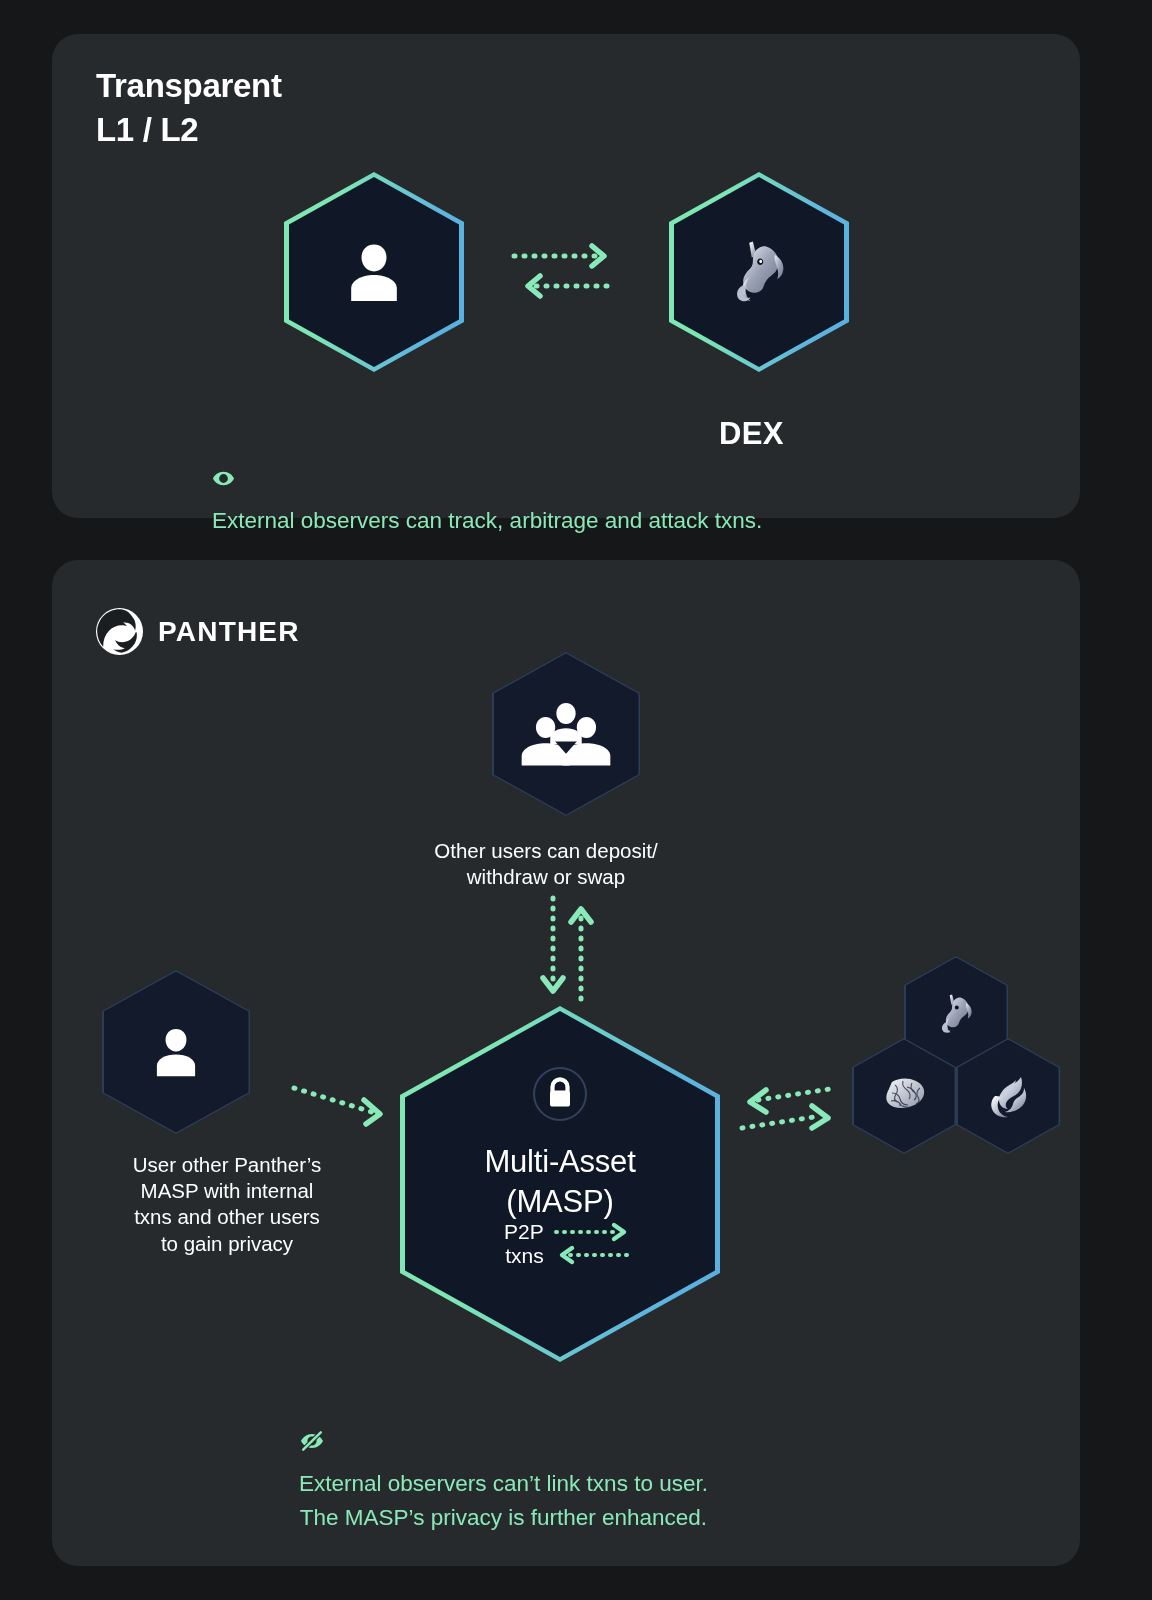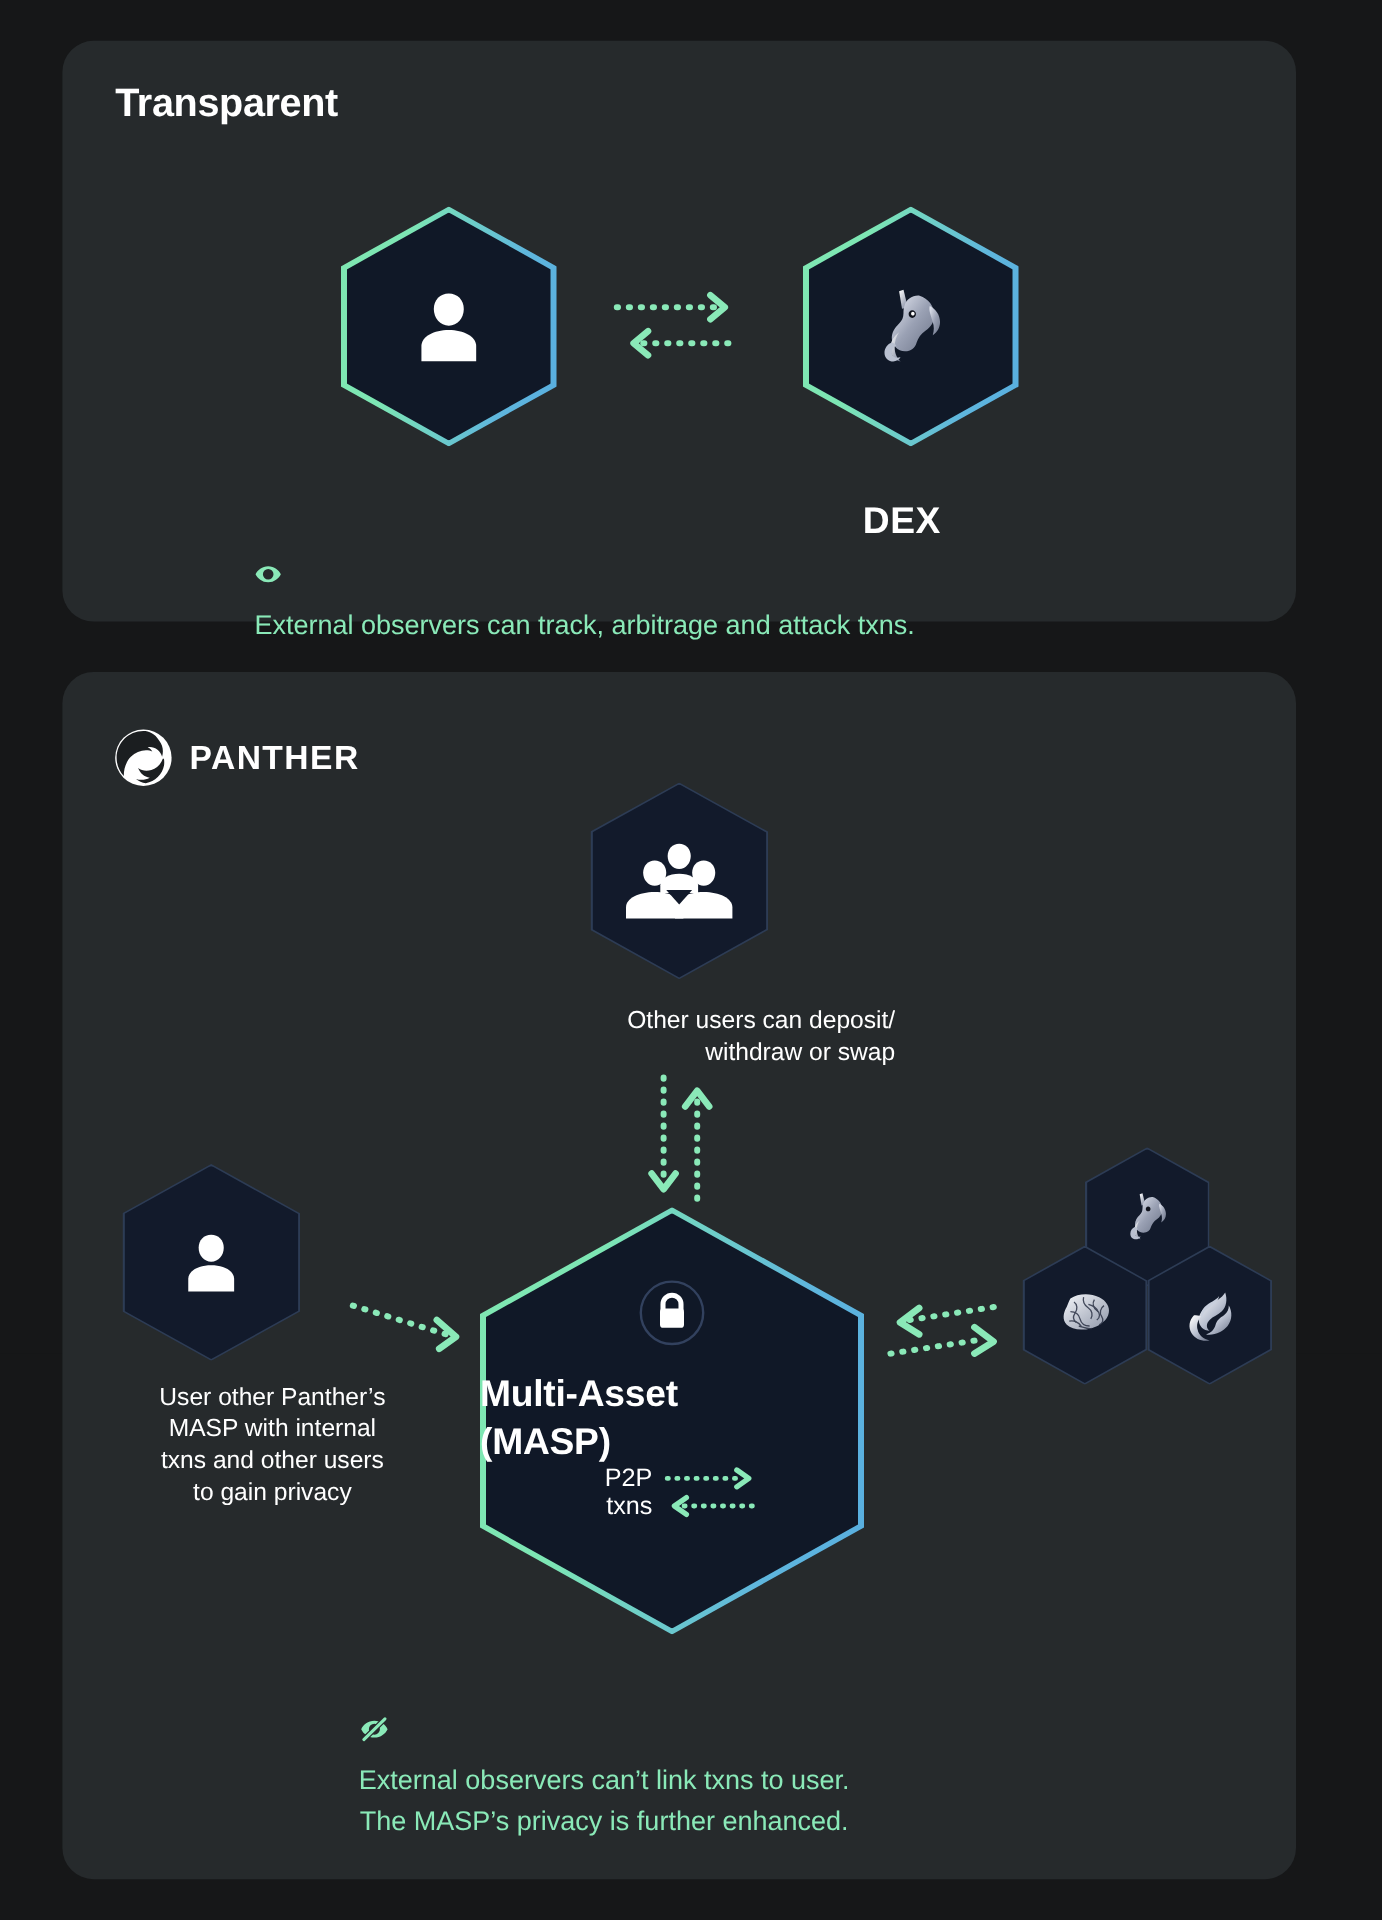--- a/index.html
+++ b/index.html
@@ -142,23 +142,24 @@
     color: #ffffff;
     font-size: 20.5px;
     line-height: 1.28;
     text-align: center;
   }
 
   
   .masp-title {
     position: absolute;
     width: 320px;
+    text-align: center;
     color: #ffffff;
     font-size: 31px;
-    font-weight: bold;
+    font-weight: normal;
     line-height: 1.3;
     letter-spacing: -0.2px;
   }
   .p2p-block {
     position: absolute;
     display: flex;
     align-items: center;
     gap: 10px;
   }
   .p2p-words {
@@ -173,20 +174,21 @@
 </style>
 </head>
 <body>
 
 <div class="page">
 
   <div class="card card-transparent">
 
     <div class="sec-title">
       <span>Transparent</span>
+      <span>L1 / L2</span>
     </div>
 
     <div class="hex-wrap" style="left:232px; top:138px; width:180px; height:200px;">
       <div class="hex-grad" style="width:180px; height:200px;">
         <div class="ring"></div>
         <div class="inner"></div>
         <div class="content">
           <svg width="74" height="78" viewBox="0 0 24 24">
             <path fill="#ffffff" d="M12 3.1c2.35 0 4.05 1.75 4.05 4.2 0 2.45-1.7 4.5-4.05 4.5S7.95 9.75 7.95 7.3C7.95 4.85 9.65 3.1 12 3.1z"></path>
             <path fill="#ffffff" d="M4.6 21.4v-4.1c0-2.6 3.4-4.35 7.4-4.35s7.4 1.75 7.4 4.35v4.1z"></path>
@@ -273,21 +275,21 @@
             <path fill="#ffffff" d="M9 6.2c1.9 0 3.3 1.5 3.3 3.5S10.9 13.4 9 13.4 5.7 11.7 5.7 9.7 7.1 6.2 9 6.2z"></path>
             <path fill="#ffffff" d="M0.8 22.8v-3.2c0-2.6 3.7-4.4 8.2-4.4s8.2 1.8 8.2 4.4v3.2z"></path>
             <path fill="#ffffff" d="M23 6.2c1.9 0 3.3 1.5 3.3 3.5S24.9 13.4 23 13.4s-3.3-1.7-3.3-3.7S21.1 6.2 23 6.2z"></path>
             <path fill="#ffffff" d="M14.8 22.8v-3.2c0-2.6 3.7-4.4 8.2-4.4s8.2 1.8 8.2 4.4v3.2z"></path>
             <path fill="#121a2b" d="M12.3 14.6h7.4l-3.7 4.2z"></path>
           </svg>
         </div>
       </div>
     </div>
 
-    <div class="caption-white" style="left:334px; top:278px; width:360px;text-align:right;">
+    <div class="caption-white" style="left:314px; top:278px; width:360px;">
       <div>Other users can deposit/</div>
       <div>withdraw or swap</div>
     </div>
 
     <div class="hex-wrap" style="left:487px; top:336px;">
       <svg width="58" height="108" viewBox="0 0 58 108">
         <g>
           <line x1="14" y1="2" x2="14" y2="86" stroke="#8ae9b8" stroke-width="5" stroke-linecap="round" stroke-dasharray="1 9"></line>
           <polyline points="4,82 14,95 24,82" fill="none" stroke="#8ae9b8" stroke-width="5.5" stroke-linecap="round" stroke-linejoin="round"></polyline>
         </g>

